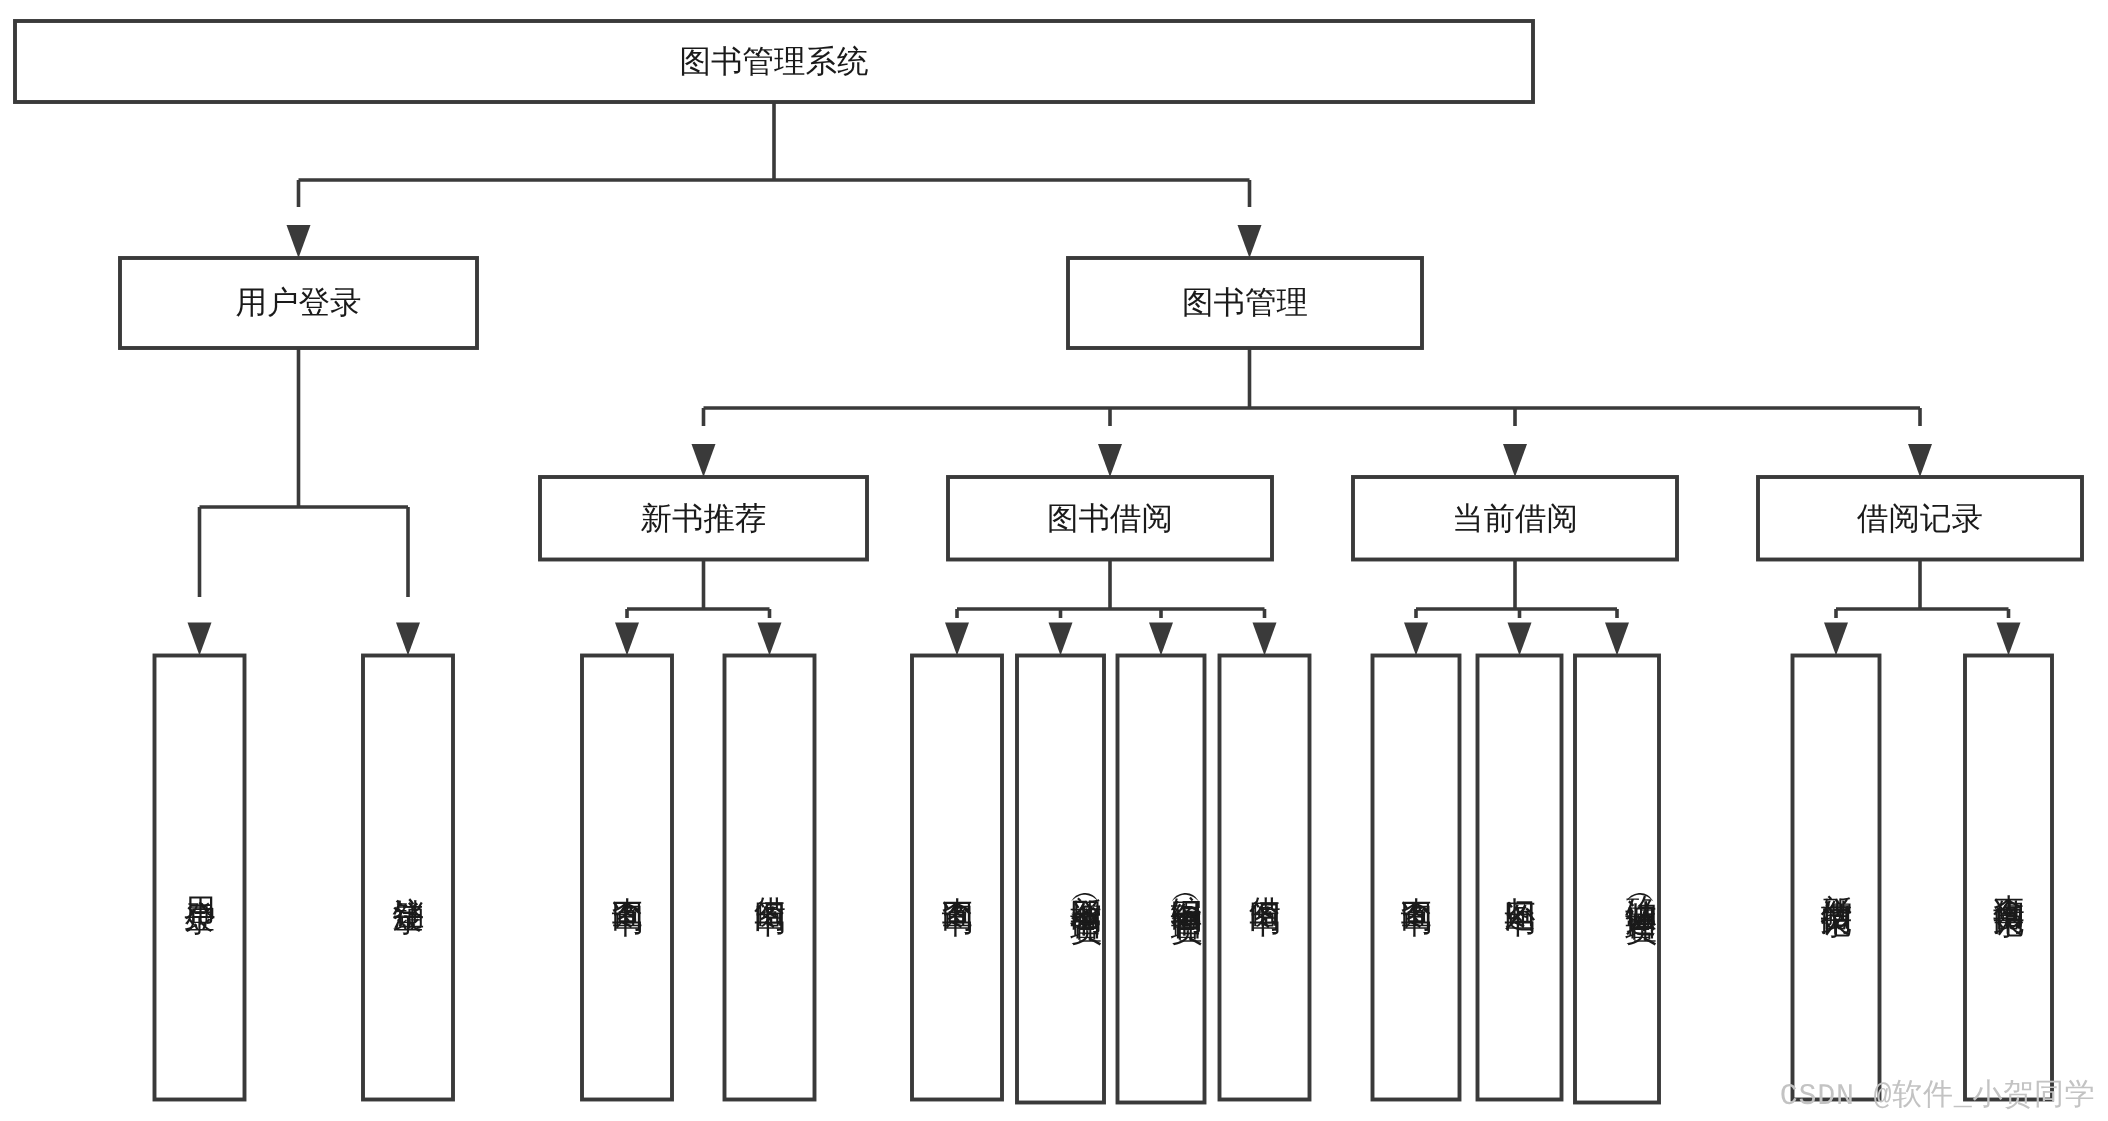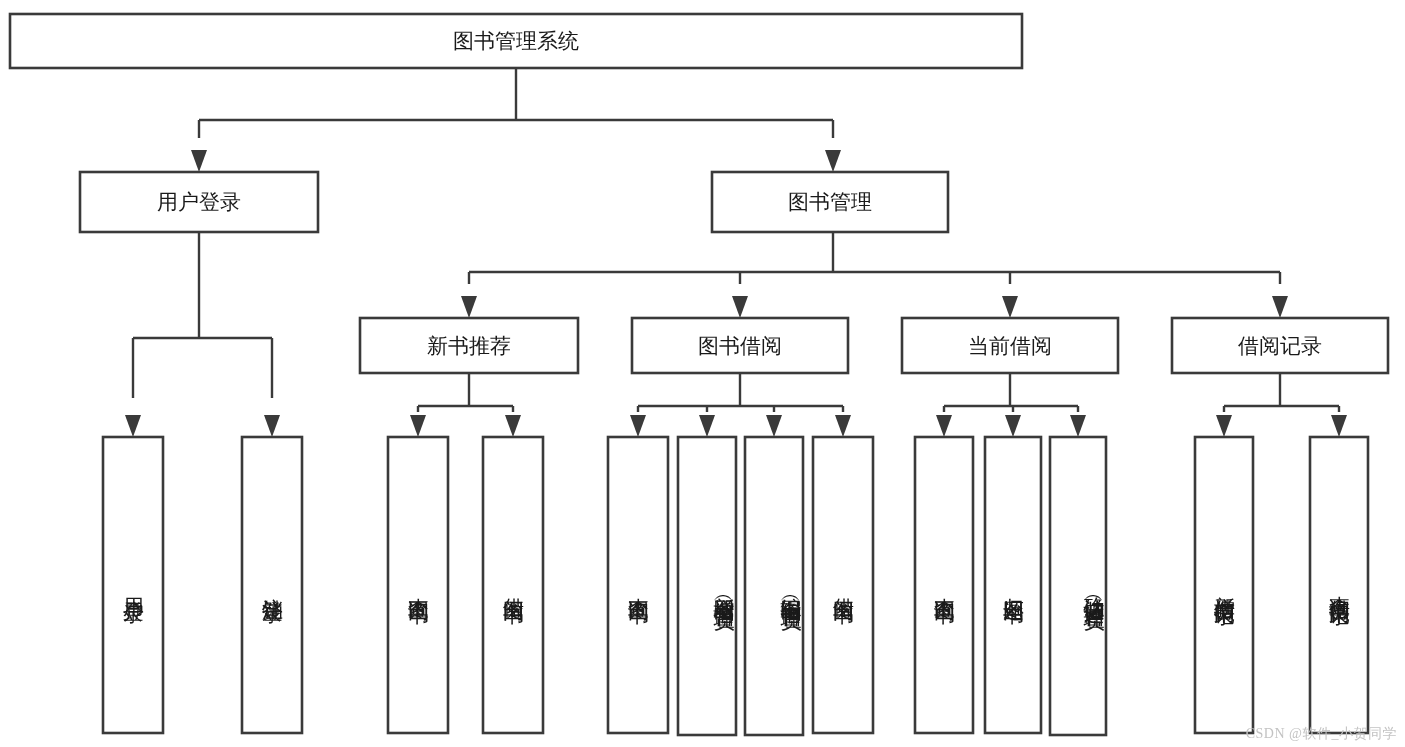--- a/index.html
+++ b/index.html
@@ -56,23 +56,23 @@
     display: flex;
     align-items: center;
     justify-content: center;
     white-space: nowrap;
     pointer-events: none;
   }
   .watermark {
     position: absolute;
     right: 8px;
     bottom: 4px;
-    font-size: 14px;
+    font-size: 20px;
     color: #c3c3c3;
-    font-family: Liberation Serif, serif;
+    font-family: Liberation Mono, monospace;
     letter-spacing: 0.5px;
     white-space: nowrap;
   }
 </style>
 </head>
 <body>
 
 <svg id="diagram" viewBox="0 0 1405 747">
   <defs>
     <g id="arrow-glyph">

